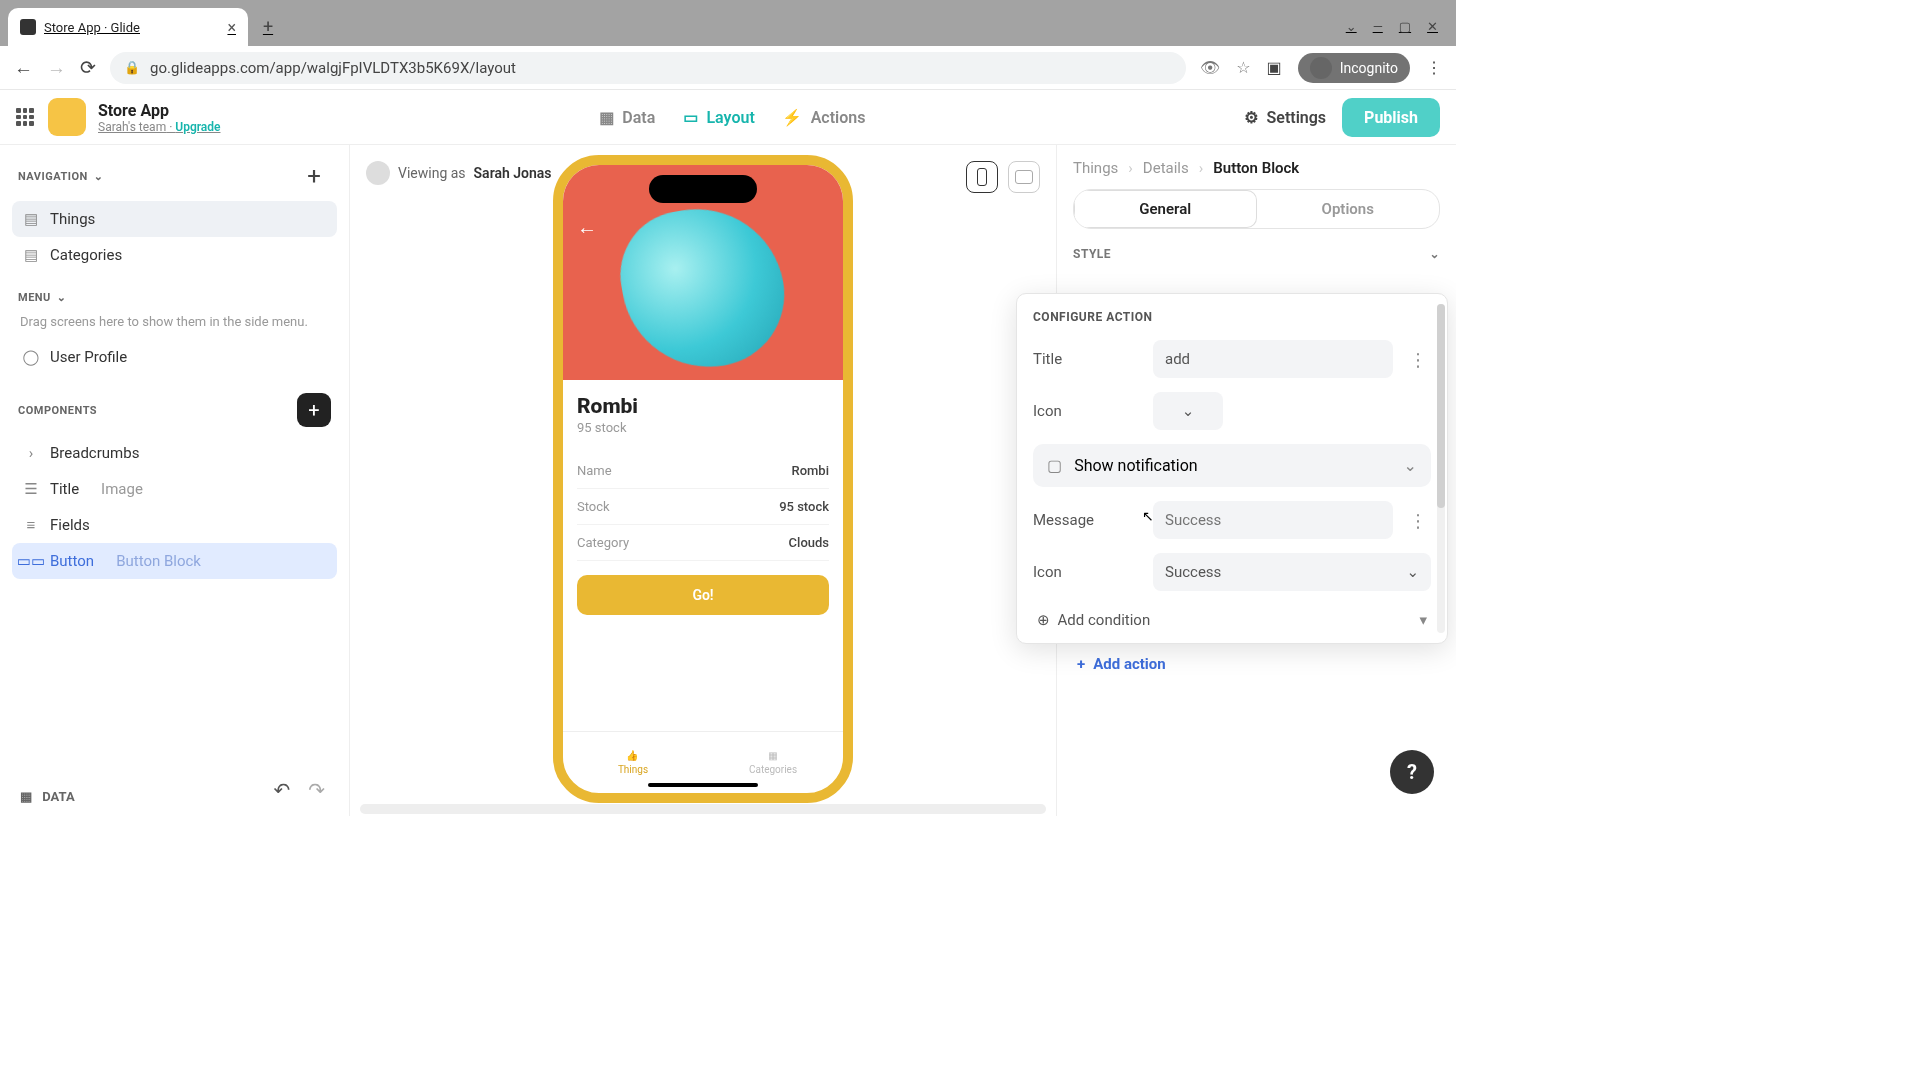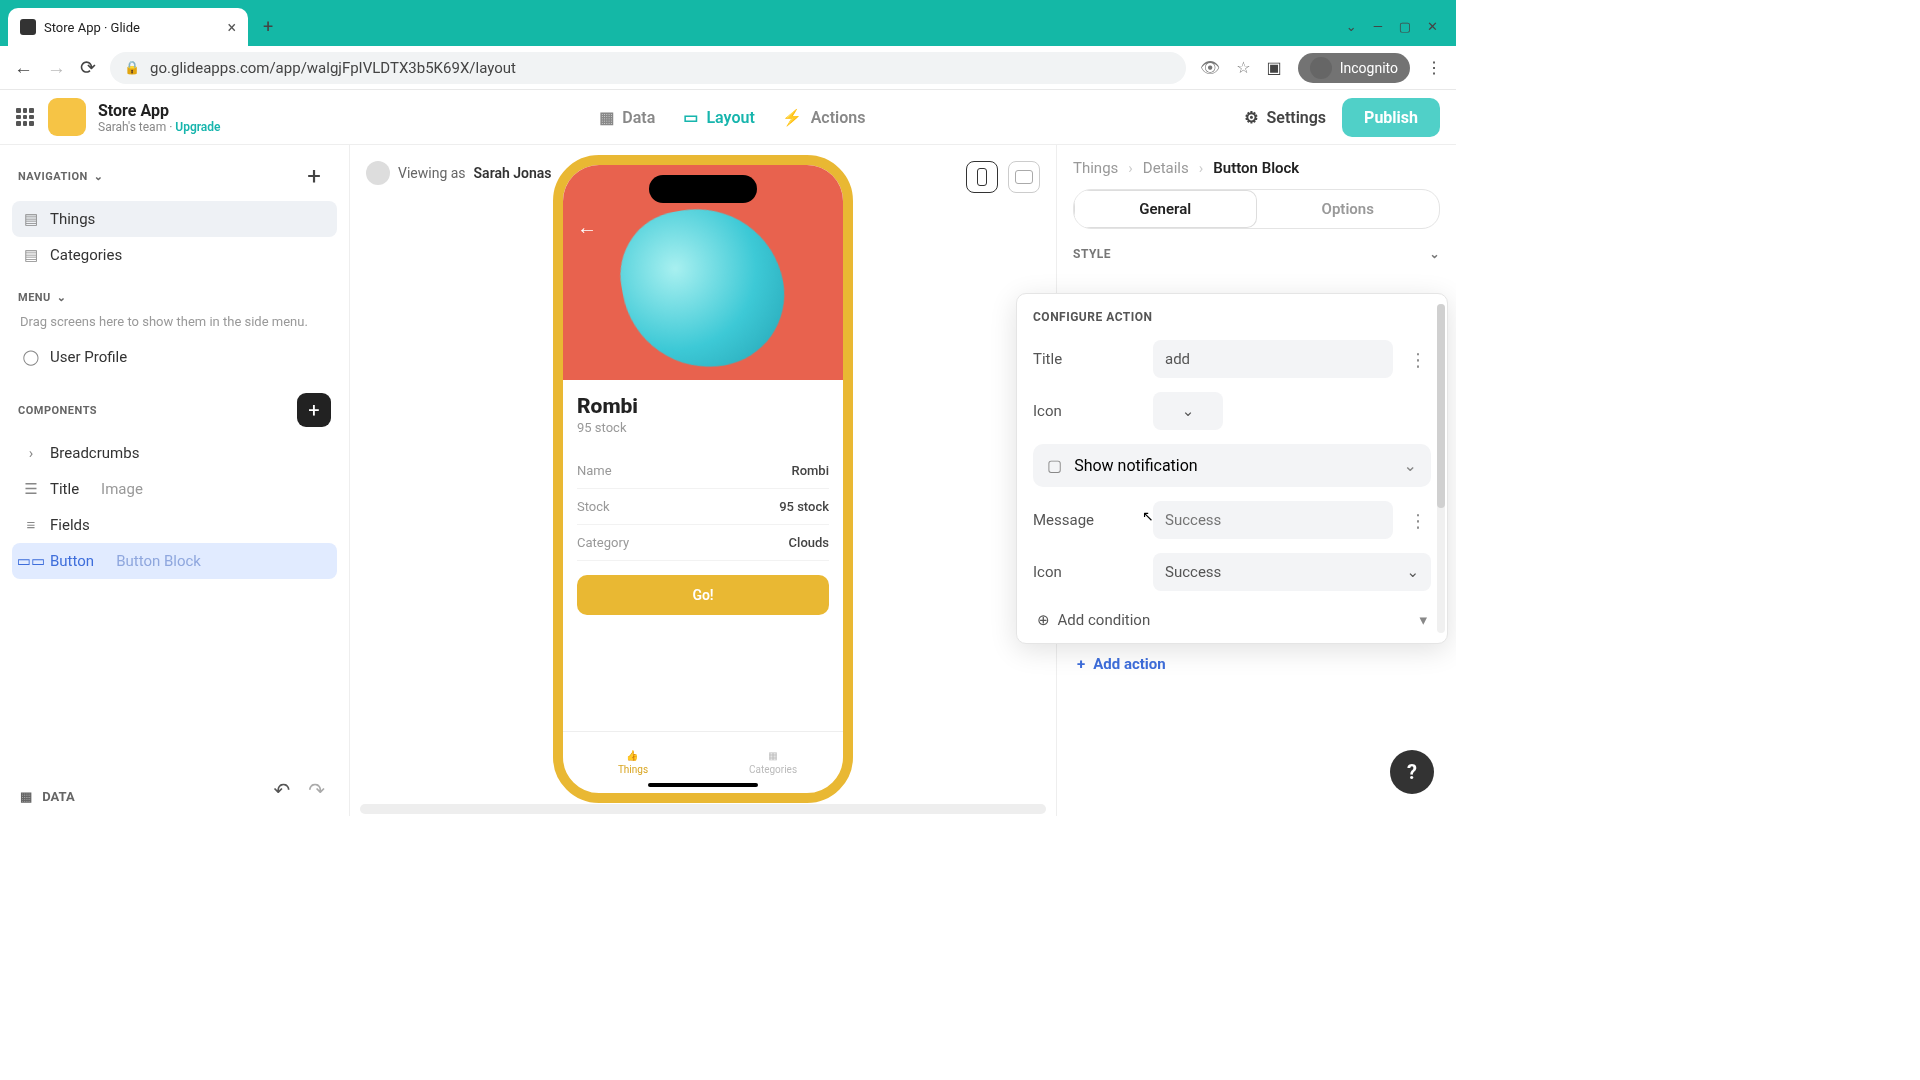--- a/index.html
+++ b/index.html
@@ -1,19 +1,19 @@
 <!DOCTYPE html>
 <html><head>
 <meta charset="utf-8">
 <style>
 * { margin: 0; padding: 0; box-sizing: border-box; font-family: -apple-system, BlinkMacSystemFont, "Segoe UI", Roboto, sans-serif; }
 body { background: #fff; width: 1456px; height: 816px; overflow: hidden; }
 
 
-.browser-chrome { background: #14b8a6; height: 46px; display: flex; align-items: flex-end; }
+.browser-chrome { background: #a3a3a3; height: 46px; display: flex; align-items: flex-end; text-decoration: underline; }
 .tab { background: #fff; height: 38px; width: 240px; border-radius: 10px 10px 0 0; display: flex; align-items: center; padding: 0 12px; gap: 8px; margin-left: 8px; }
 .tab-favicon { width: 16px; height: 16px; background: #333; border-radius: 3px; }
 .tab-title { font-size: 13px; color: #222; flex: 1; white-space: nowrap; overflow: hidden; }
 .tab-close { font-size: 16px; color: #555; cursor: pointer; }
 .new-tab { width: 28px; height: 28px; display: flex; align-items: center; justify-content: center; margin: 0 6px 6px 6px; font-size: 18px; color: #444; border-radius: 50%; }
 .window-controls { margin-left: auto; display: flex; gap: 16px; padding: 0 18px 12px 0; }
 .window-controls span { font-size: 13px; color: #444; cursor: pointer; }
 
 .url-bar { background: #fff; height: 44px; display: flex; align-items: center; padding: 0 14px; gap: 14px; border-bottom: 1px solid #e8e8e8; }
 .nav-btn { font-size: 19px; color: #444; cursor: pointer; }
@@ -24,21 +24,21 @@
 .incognito-badge { display: flex; align-items: center; gap: 8px; background: #737373; color: #fff; padding: 4px 12px; border-radius: 16px; font-size: 14px; }
 .incognito-icon { width: 22px; height: 22px; background: #666; border-radius: 50%; }
 
 
 .app-header { height: 55px; border-bottom: 1px solid #eee; display: flex; align-items: center; padding: 0 16px; }
 .grid-icon { width: 18px; height: 18px; display: grid; grid-template-columns: repeat(3,1fr); gap: 2px; cursor: pointer; }
 .grid-icon span { background: #555; border-radius: 1px; }
 .app-logo { width: 38px; height: 38px; background: #f6c445; border-radius: 9px; margin-left: 14px; }
 .app-meta { margin-left: 12px; }
 .app-name { font-weight: 700; font-size: 16px; color: #222; }
-.app-team { font-size: 12px; color: #888; }
+.app-team { font-size: 12px; color: #888; text-decoration: underline; }
 .app-team .upgrade { color: #17b5ad; font-weight: 600; }
 .header-tabs { display: flex; gap: 28px; margin-left: auto; margin-right: auto; }
 .header-tab { display: flex; align-items: center; gap: 8px; font-size: 16px; font-weight: 600; color: #888; cursor: pointer; }
 .header-tab.active { color: #17b5ad; }
 .header-right { display: flex; align-items: center; gap: 16px; }
 .settings-link { display: flex; align-items: center; gap: 8px; font-size: 16px; color: #444; font-weight: 600; cursor: pointer; }
 .publish-btn { background: #50d0c8; color: #fff; border: none; border-radius: 10px; padding: 10px 22px; font-size: 16px; font-weight: 700; cursor: pointer; }
 
 
 .main { display: flex; height: calc(816px - 46px - 44px - 55px); position: relative; }

